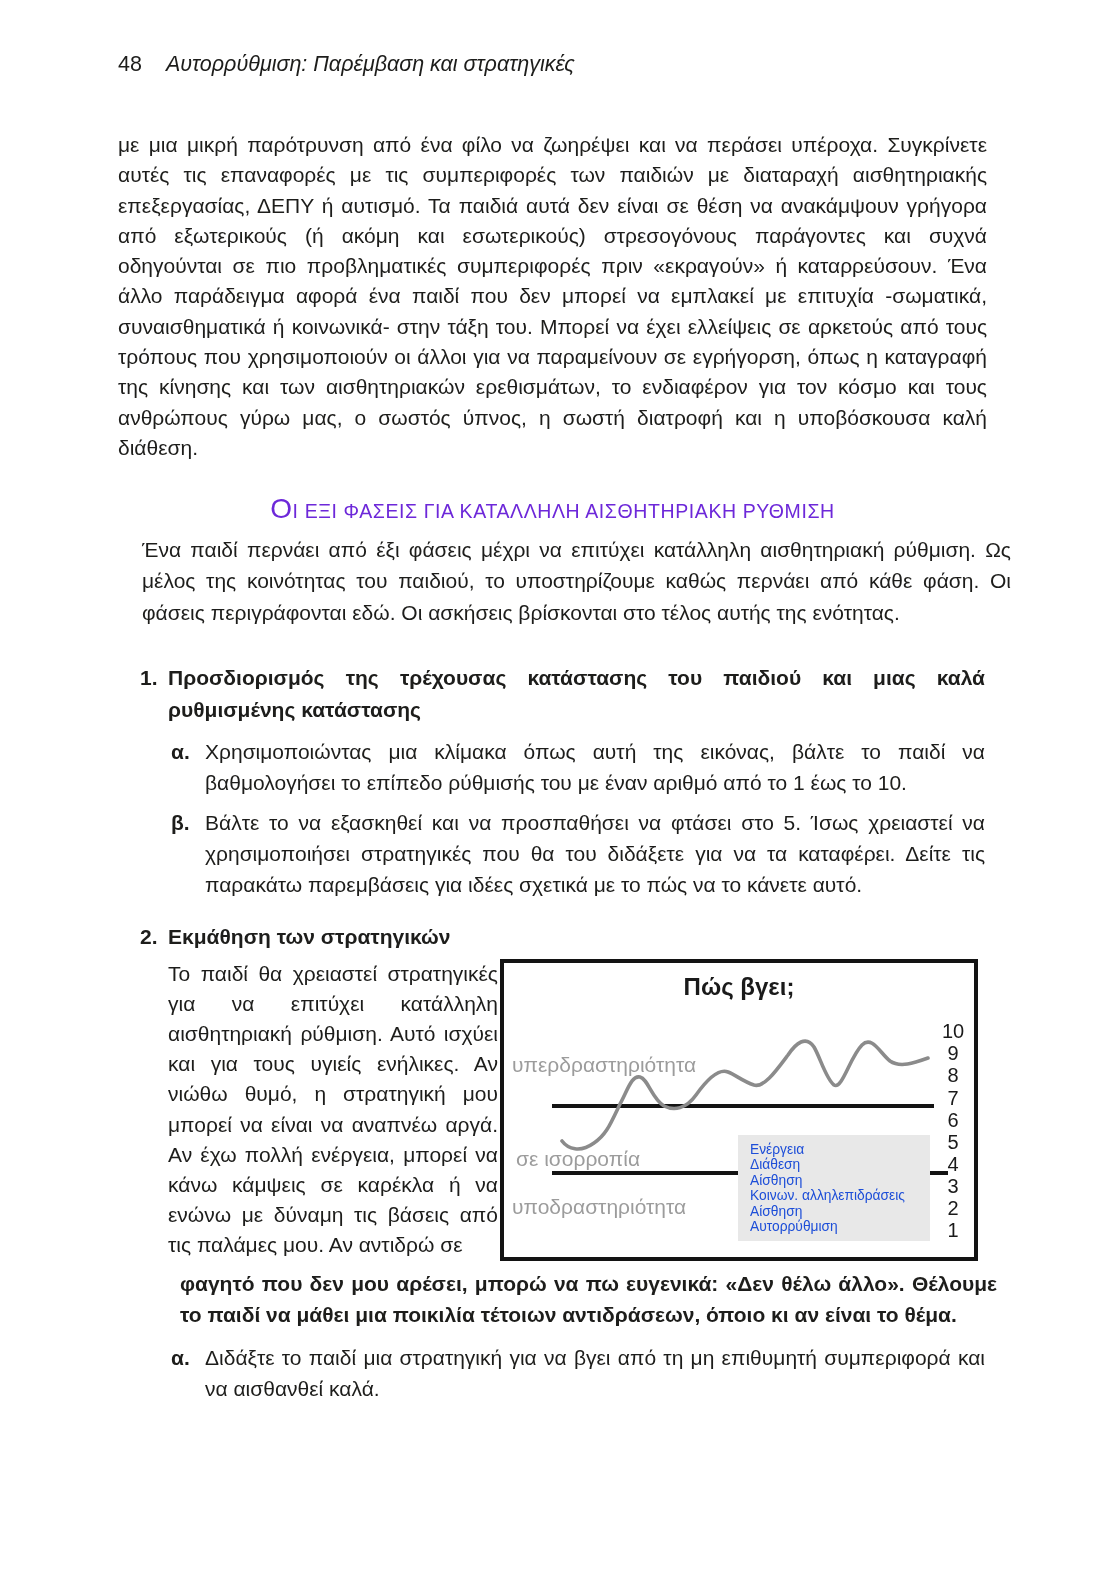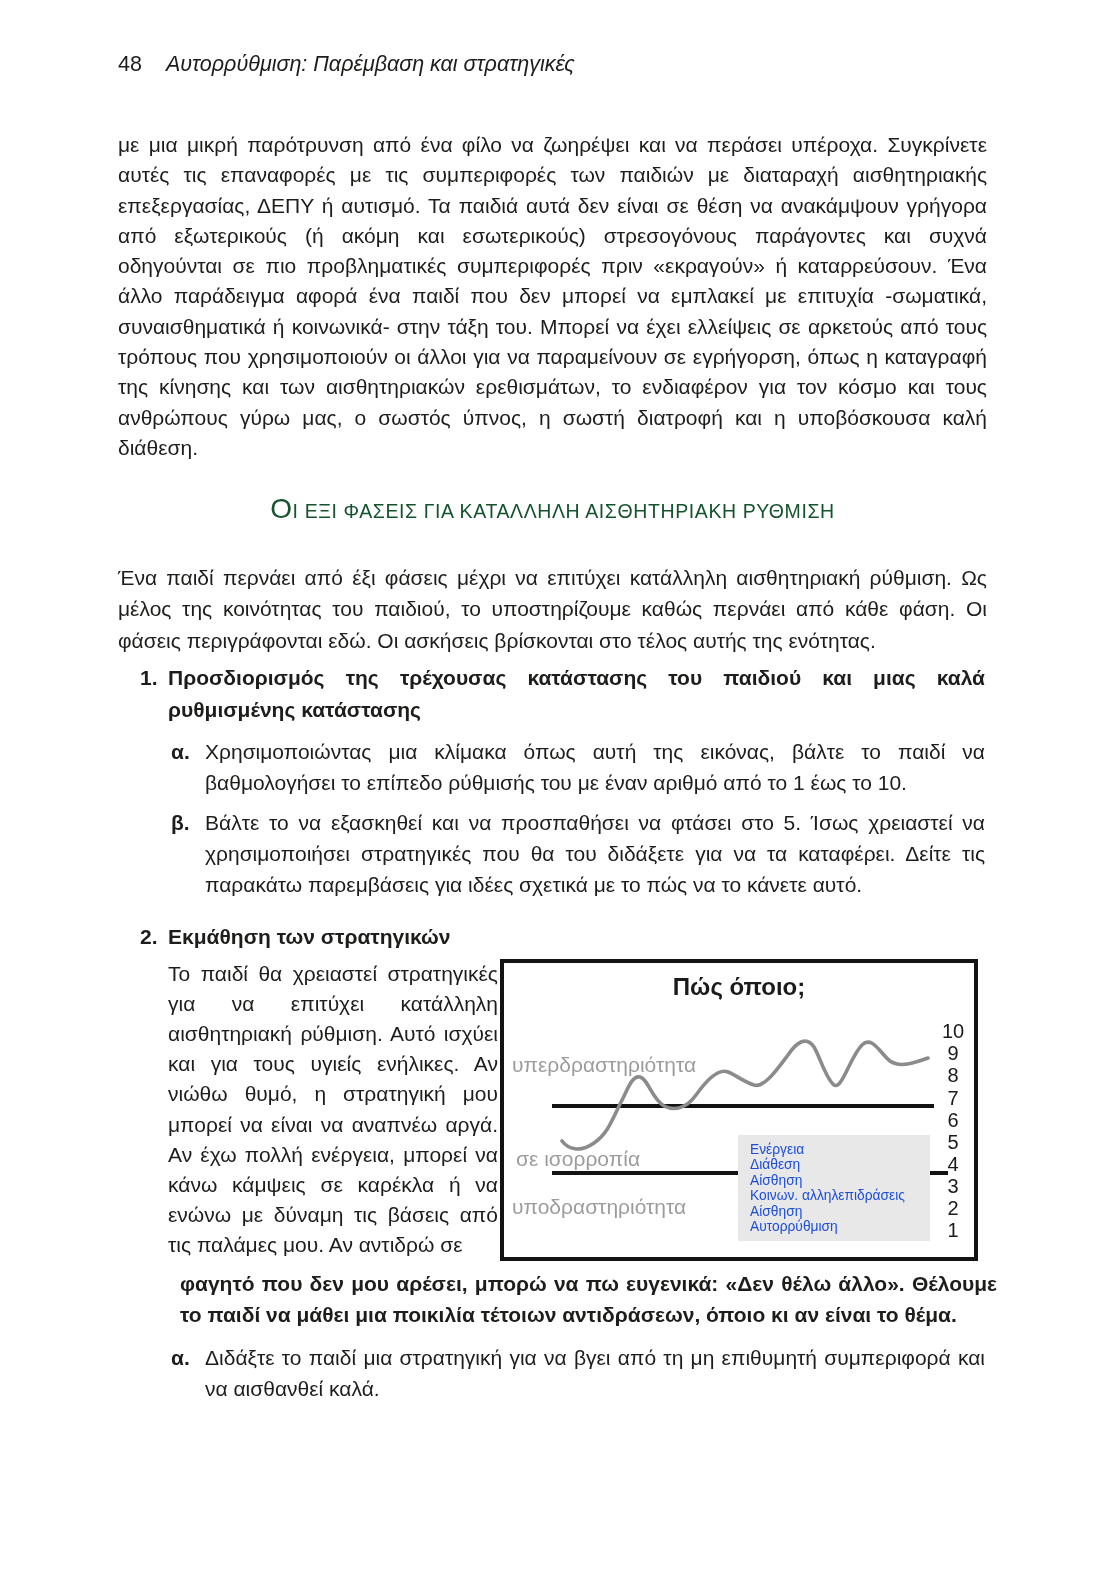--- a/index.html
+++ b/index.html
@@ -8,23 +8,23 @@
 
   
   .header{position:absolute;left:118px;top:52px;width:867px;display:flex;align-items:baseline;gap:24px;font-size:21.5px;}
   .page-num{font-style:normal;}
   .running-title{font-style:italic;}
 
   
   .para{position:absolute;left:118px;width:869px;font-size:21px;line-height:30.3px;text-align:justify;}
   .intro{top:109px;}
 
-  .section-heading{position:absolute;left:118px;top:493px;width:869px;text-align:center;letter-spacing:.6px;color:#14532d;font-size:19.5px;}
+  .section-heading{position:absolute;left:118px;top:493px;width:869px;text-align:center;letter-spacing:.6px;color:#6d28d9;font-size:19.5px;}
   .section-heading .lead{font-size:28px;}
-  .section-intro{top:541px;line-height:31.4px;}
+  .section-intro{top:513px;line-height:31.4px;margin-left:24px;}
 
   
   .item{position:absolute;left:140px;width:845px;}
   .item1{top:662px;}
   .item2{top:921px;}
   .item-head{position:relative;font-weight:bold;font-size:21px;line-height:31.5px;text-align:justify;padding-left:28px;}
   .item-num{position:absolute;left:0;top:0;}
   .sub{position:relative;margin-left:65px;width:780px;font-size:21px;line-height:31px;text-align:justify;margin-top:11px;}
   .sub .marker{position:absolute;left:-34px;top:0;font-weight:bold;}
   .item1 .sub-b{margin-top:9px;}
@@ -82,21 +82,21 @@
 
   <div class="item item2">
     <div class="item-head">
       <span class="item-num">2.</span><span>Εκμάθηση των στρατηγικών</span>
     </div>
 
     <div class="cols">
       <div class="col-text">Το παιδί θα χρειαστεί στρατηγικές για να επιτύχει κατάλληλη αισθητηριακή ρύθμιση. Αυτό ισχύει και για τους υγιείς ενήλικες. Αν νιώθω θυμό, η στρατηγική μου μπορεί να είναι να αναπνέω αργά. Αν έχω πολλή ενέργεια, μπορεί να κάνω κάμψεις σε καρέκλα ή να ενώνω με δύναμη τις βάσεις από τις παλάμες μου. Αν αντιδρώ σε</div>
 
       <div class="chart-box">
-        <div class="chart-title">Πώς όποιο;</div>
+        <div class="chart-title">Πώς βγει;</div>
 
         <div class="zone-label zl-hyper">υπερδραστηριότητα</div>
         <div class="zone-label zl-balance">σε ισορροπία</div>
         <div class="zone-label zl-hypo">υποδραστηριότητα</div>
 
         <div class="thr thr-upper"></div>
         <div class="thr thr-lower"></div>
         <div class="thr thr-tick"></div>
 
         <svg class="curve-svg" width="470" height="294" viewBox="0 0 470 294">

